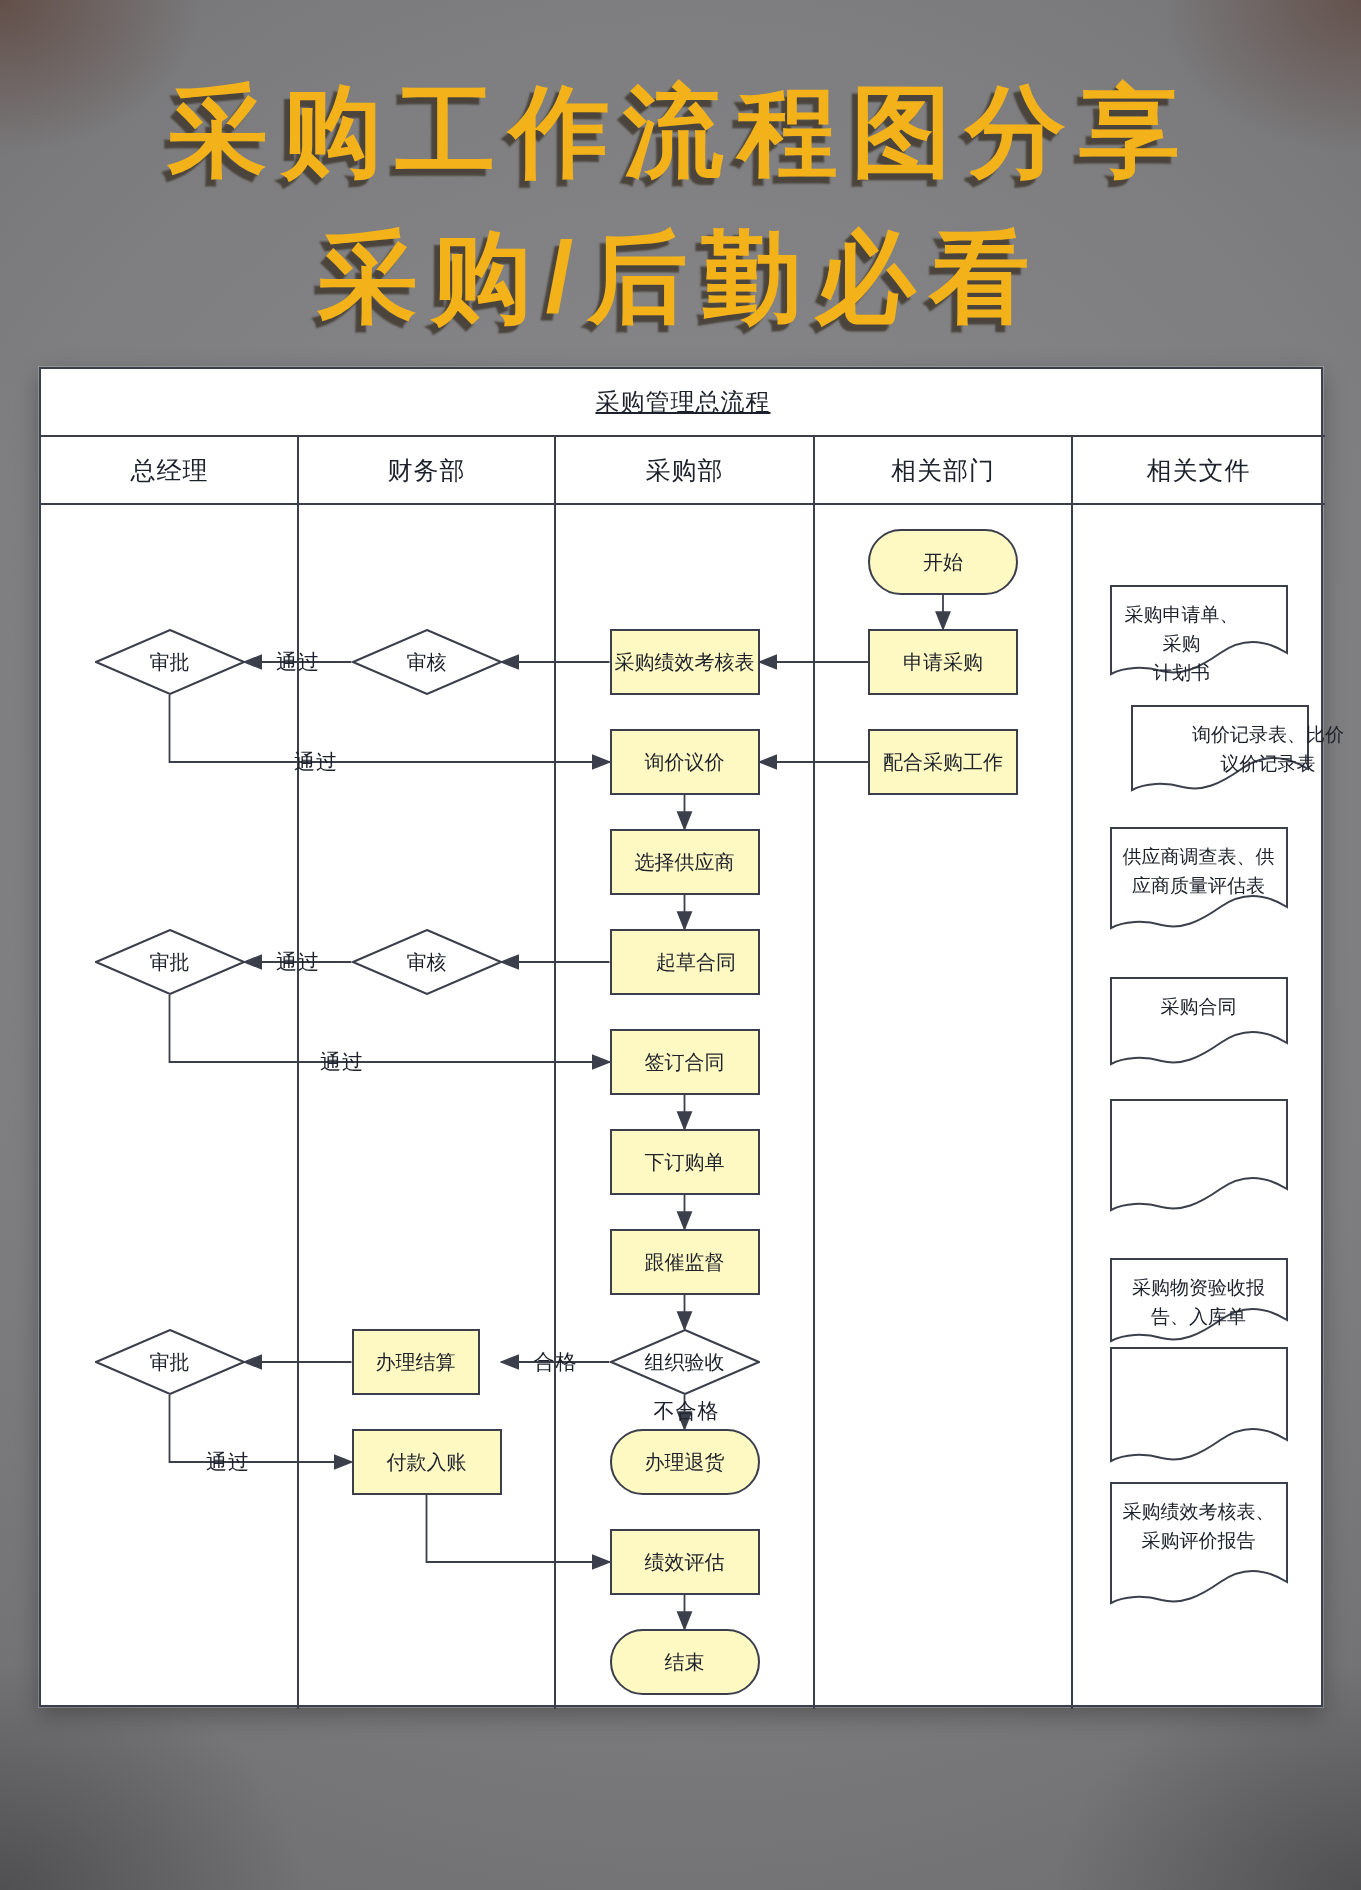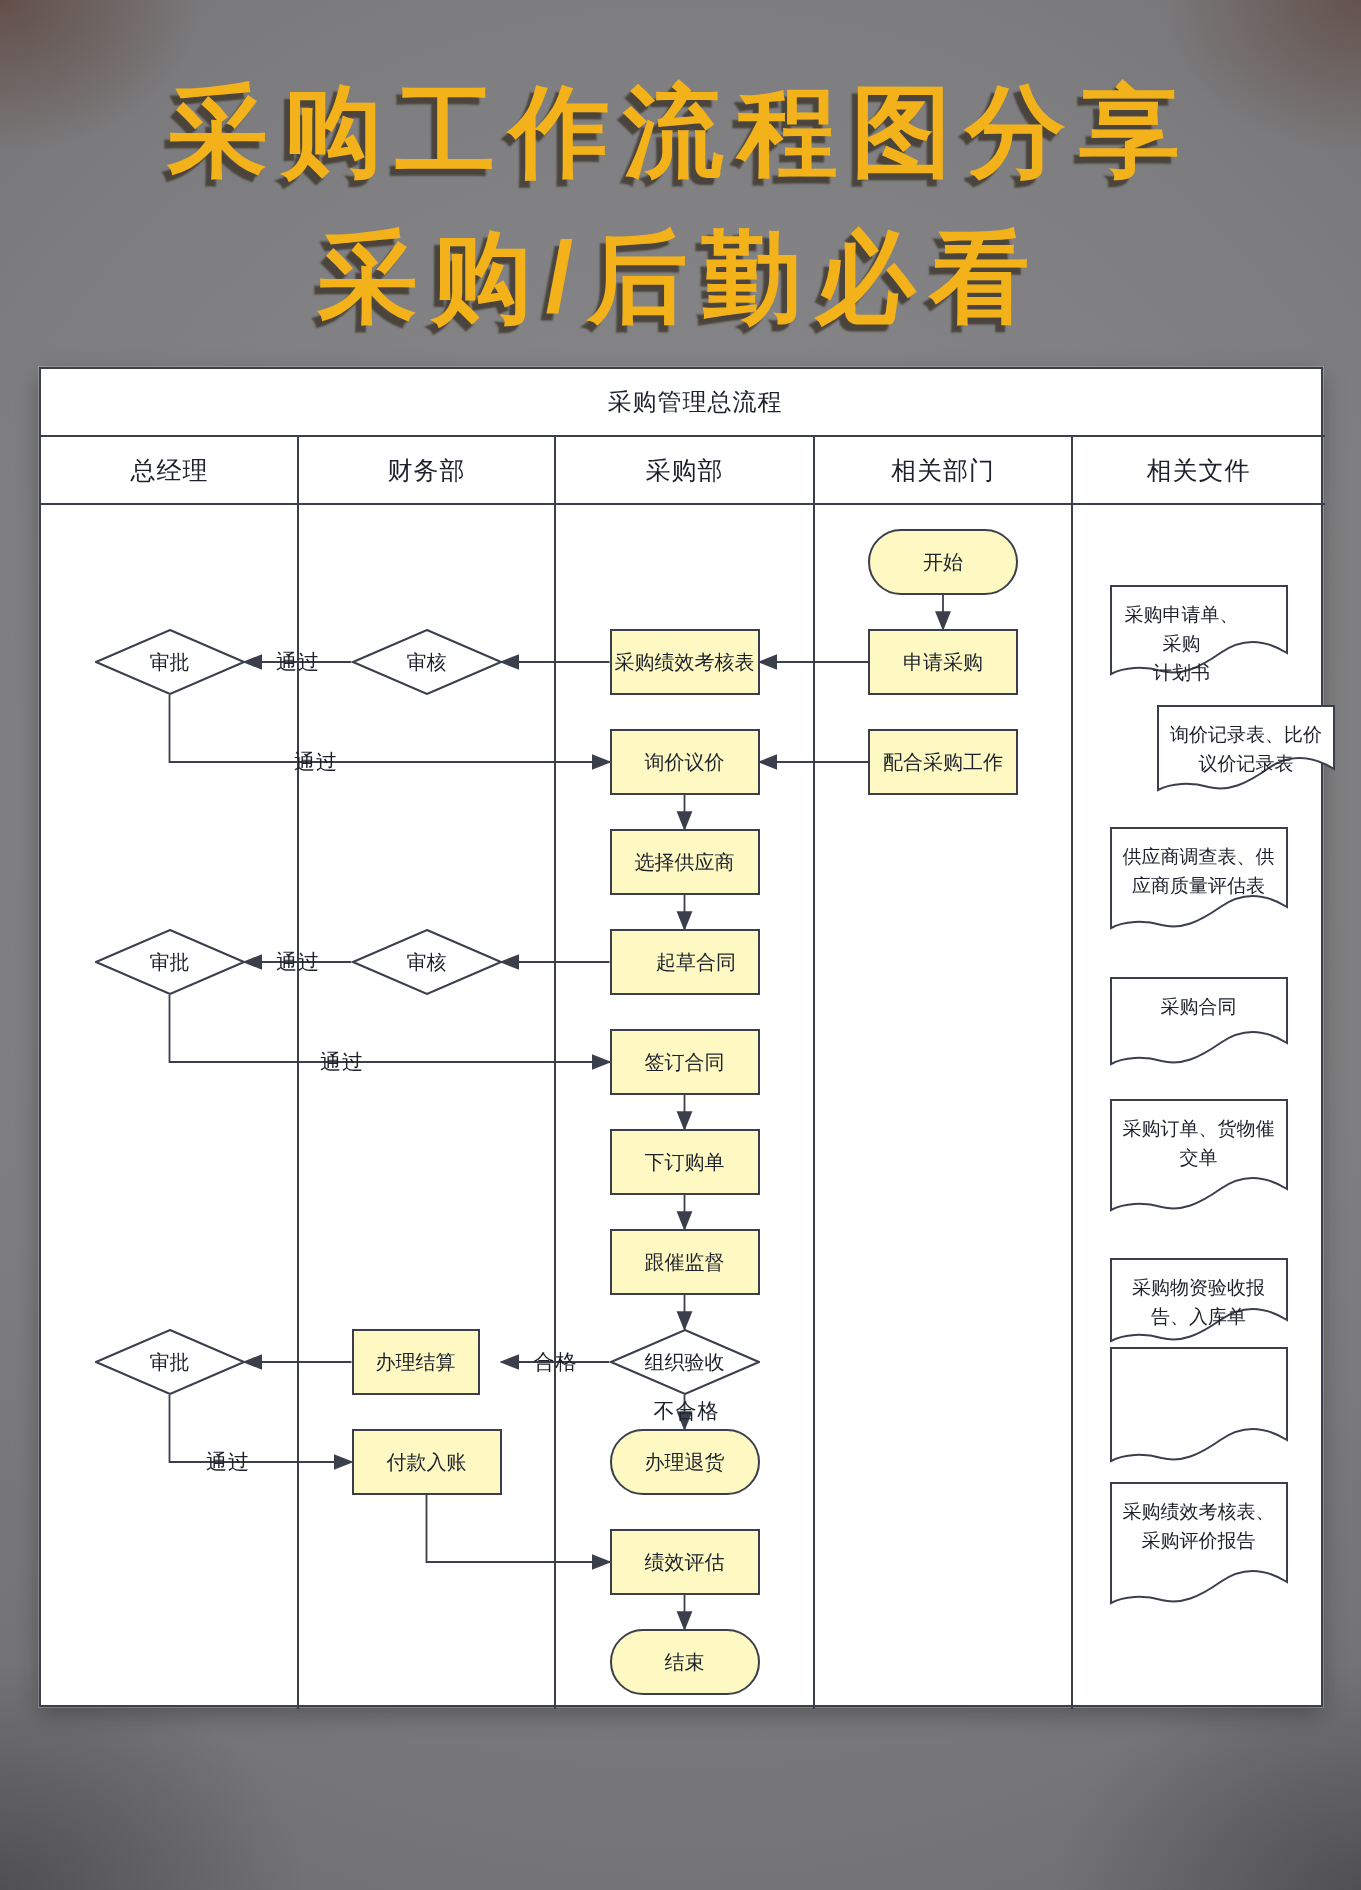--- a/index.html
+++ b/index.html
@@ -22,23 +22,23 @@
   }
   .panel{
     position:absolute;left:39px;top:367px;width:1284px;height:1340px;
     background:var(--c-panel,#ffffff);
     border:2px solid var(--c-line,#3a3f4b);
     box-sizing:border-box;
     box-shadow:0 0 0 1px rgba(255,255,255,0.22), 0 8px 22px rgba(0,0,0,0.28);
   }
   .panel-inner{position:absolute;left:0;top:0;width:1284px;height:1340px;}
   .chart-title{
-    position:absolute;left:12px;top:0;width:1284px;height:66px;
+    position:absolute;left:0;top:0;width:1284px;height:66px;
     display:flex;align-items:center;justify-content:center;
-    font-size:24px;color:var(--c-text,#1d212b);letter-spacing:1px;
+    font-size:24px;color:var(--c-text,#1d212b);letter-spacing:1px;text-decoration:underline;
   }
   .lane-header{
     position:absolute;top:67px;height:68px;display:flex;align-items:center;justify-content:center;
     font-size:25px;color:var(--c-text,#1d212b);letter-spacing:1px;
   }
   svg.flow{position:absolute;left:0;top:0;z-index:1;}
   .node{
     position:absolute;z-index:2;box-sizing:border-box;
     display:flex;align-items:center;justify-content:center;
     font-size:20px;color:var(--c-text,#1d212b);background:#fef9c3;
@@ -203,21 +203,21 @@
         <span class="edge-label" style="left: 645.5px; top: 1042px;">不合格</span>
         <div class="doc" style="left: 1068.5px; top: 216px; width: 144px; height: 92px;">
           <svg width="178" height="92" viewBox="0 0 178 92">
             <path d="M1 1 L177 1 L177 68 C 151.29999999999998 52, 129.94 54, 110.36 68 C 89 83, 71.2 91, 51.62 86 C 33.82 81, 14.24 82, 1 89 Z" fill="#fff" stroke="#3a3f4b" stroke-width="2"></path>
           </svg>
           <div class="doc-text">
             <div>采购申请单、采购</div>
             <div>计划书</div>
           </div>
         </div>
-        <div class="doc" style="left: 1116px; top: 336px; width: 178px; height: 88px;">
+        <div class="doc" style="left: 1090px; top: 336px; width: 178px; height: 88px; padding-left: 48px;">
           <svg width="178" height="88" viewBox="0 0 178 88">
             <path d="M1 1 L177 1 L177 64 C 151.29999999999998 48, 129.94 50, 110.36 64 C 89 79, 71.2 87, 51.62 82 C 33.82 77, 14.24 78, 1 85 Z" fill="#fff" stroke="#3a3f4b" stroke-width="2"></path>
           </svg>
           <div class="doc-text">
             <div>询价记录表、比价</div>
             <div>议价记录表</div>
           </div>
         </div>
         <div class="doc" style="left: 1068.5px; top: 458px; width: 178px; height: 104px;">
           <svg width="178" height="104" viewBox="0 0 178 104">
@@ -233,24 +233,20 @@
             <path d="M1 1 L177 1 L177 66 C 151.29999999999998 50, 129.94 52, 110.36 66 C 89 81, 71.2 89, 51.62 84 C 33.82 79, 14.24 80, 1 87 Z" fill="#fff" stroke="#3a3f4b" stroke-width="2"></path>
           </svg>
           <div class="doc-text">
             <div>采购合同</div>
           </div>
         </div>
         <div class="doc" style="left: 1068.5px; top: 730px; width: 178px; height: 114px;">
           <svg width="178" height="114" viewBox="0 0 178 114">
             <path d="M1 1 L177 1 L177 90 C 151.29999999999998 74, 129.94 76, 110.36 90 C 89 105, 71.2 113, 51.62 108 C 33.82 103, 14.24 104, 1 111 Z" fill="#fff" stroke="#3a3f4b" stroke-width="2"></path>
           </svg>
-          <div class="doc-text">
-            <div>采购订单、货物催</div>
-            <div>交单</div>
-          </div>
         </div>
         <div class="doc" style="left: 1068.5px; top: 889px; width: 178px; height: 86px;">
           <svg width="178" height="86" viewBox="0 0 178 86">
             <path d="M1 1 L177 1 L177 62 C 151.29999999999998 46, 129.94 48, 110.36 62 C 89 77, 71.2 85, 51.62 80 C 33.82 75, 14.24 76, 1 83 Z" fill="#fff" stroke="#3a3f4b" stroke-width="2"></path>
           </svg>
           <div class="doc-text">
             <div>采购物资验收报</div>
             <div>告、入库单</div>
           </div>
         </div>

